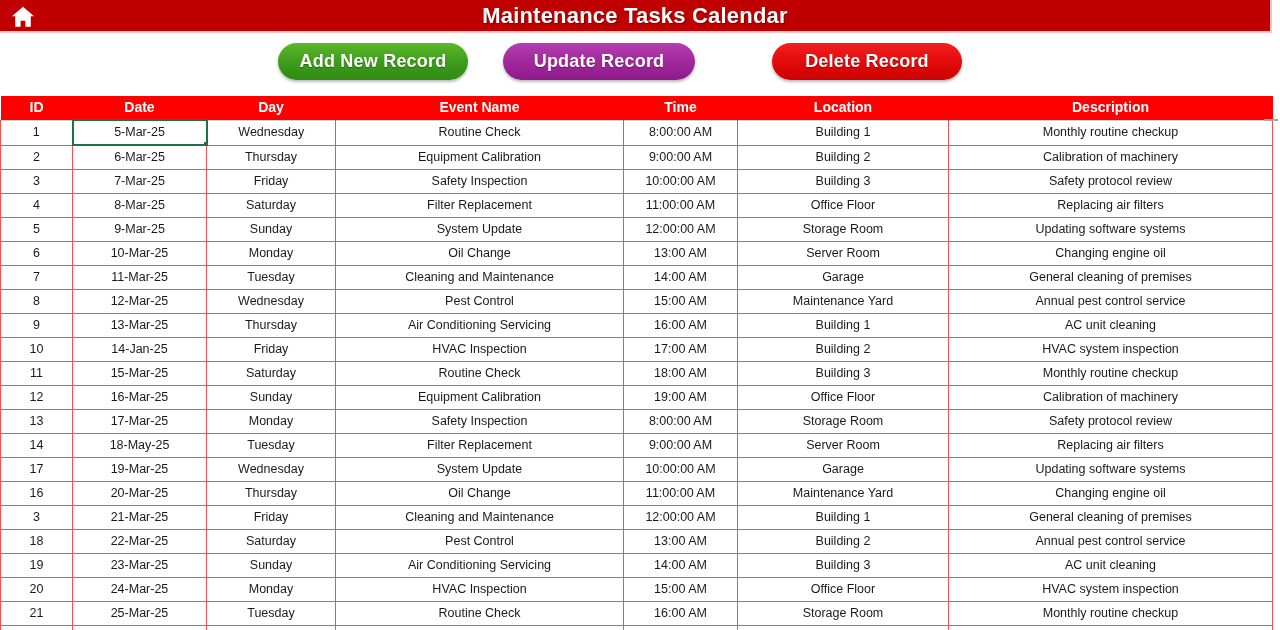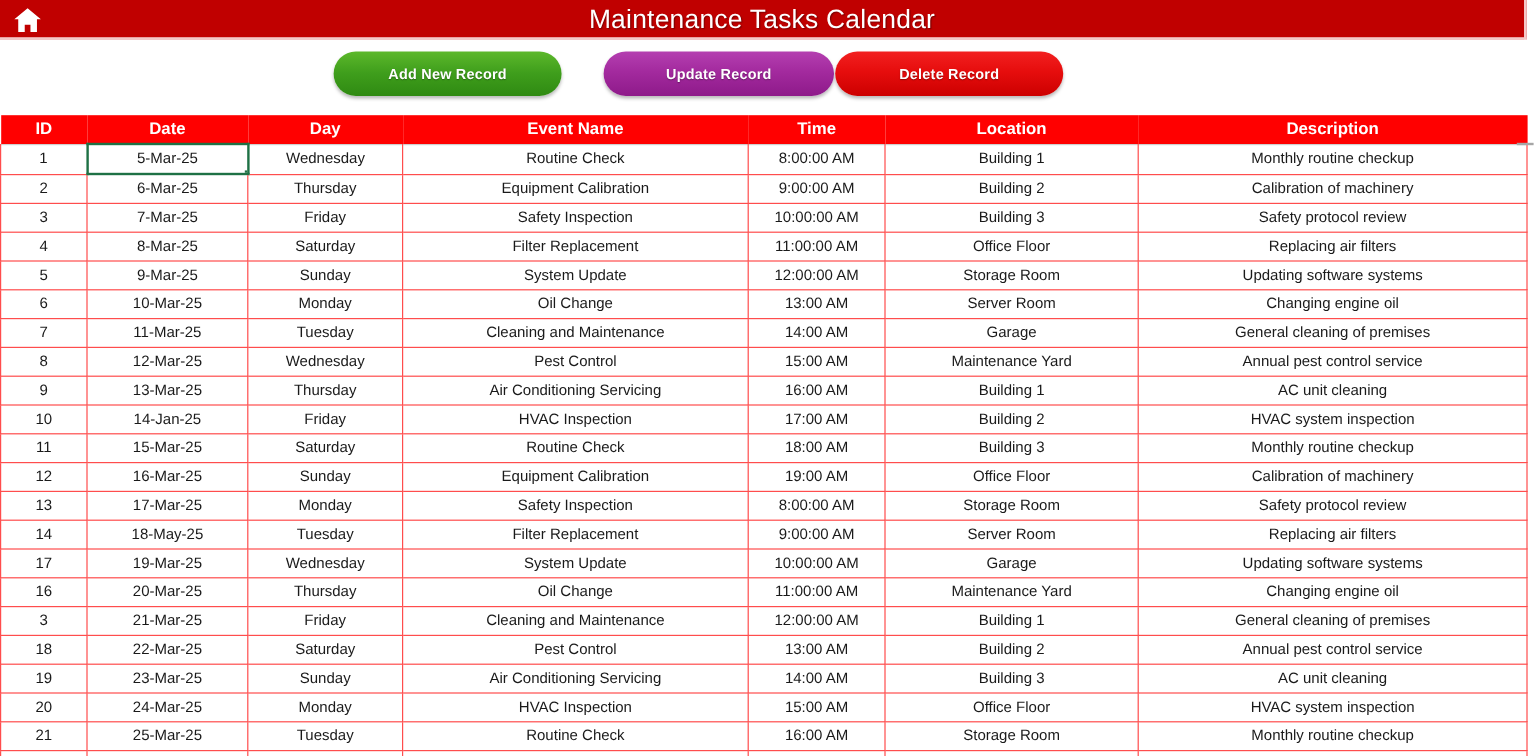--- a/index.html
+++ b/index.html
@@ -30,21 +30,21 @@
     border-right: 2px solid #f4c7c7;
     border-bottom: 2px solid #f4c7c7;
     box-sizing: border-box;
     display: flex;
     align-items: center;
     justify-content: center;
   }
   .titlebar-text {
     color: #ffffff;
     font-size: 22px;
-    font-weight: normal;
+    font-weight: bold;
     letter-spacing: 0.2px;
     text-shadow: 1px 1px 1px rgba(0,0,0,0.35);
     white-space: nowrap;
   }
   .home-icon {
     position: absolute;
     left: 10px;
     top: 4px;
     width: 26px;
     height: 26px;
@@ -62,42 +62,42 @@
     box-sizing: border-box;
   }
   .btn {
     position: absolute;
     top: 10px;
     height: 37px;
     border: none;
     border-radius: 19px;
     color: #ffffff;
     font-family: "Liberation Sans", sans-serif;
-    font-size: 12px;
+    font-size: 18px;
     font-weight: bold;
     letter-spacing: 0.2px;
     cursor: pointer;
     text-shadow: 0 1px 1px rgba(0,0,0,0.35);
     box-shadow: 0 2px 3px rgba(0,0,0,0.28);
     white-space: nowrap;
     padding: 0;
   }
   .btn-add {
     left: 278px;
     width: 190px;
     background: linear-gradient(to bottom, #5cb82b 0%, #3f9e1c 48%, #2f8a12 100%);
   }
   .btn-update {
     left: 503px;
     width: 192px;
     background: linear-gradient(to bottom, #b43fb0 0%, #a32a9e 45%, #8e1a8a 100%);
     text-align: center;
   }
   .btn-delete {
-    left: 696px;
+    left: 772px;
     width: 190px;
     background: linear-gradient(to bottom, #f22020 0%, #e60d0d 45%, #cc0000 100%);
   }
 
   
   .grid {
     position: absolute;
     left: 0;
     top: 96px;
     width: 1272px;

